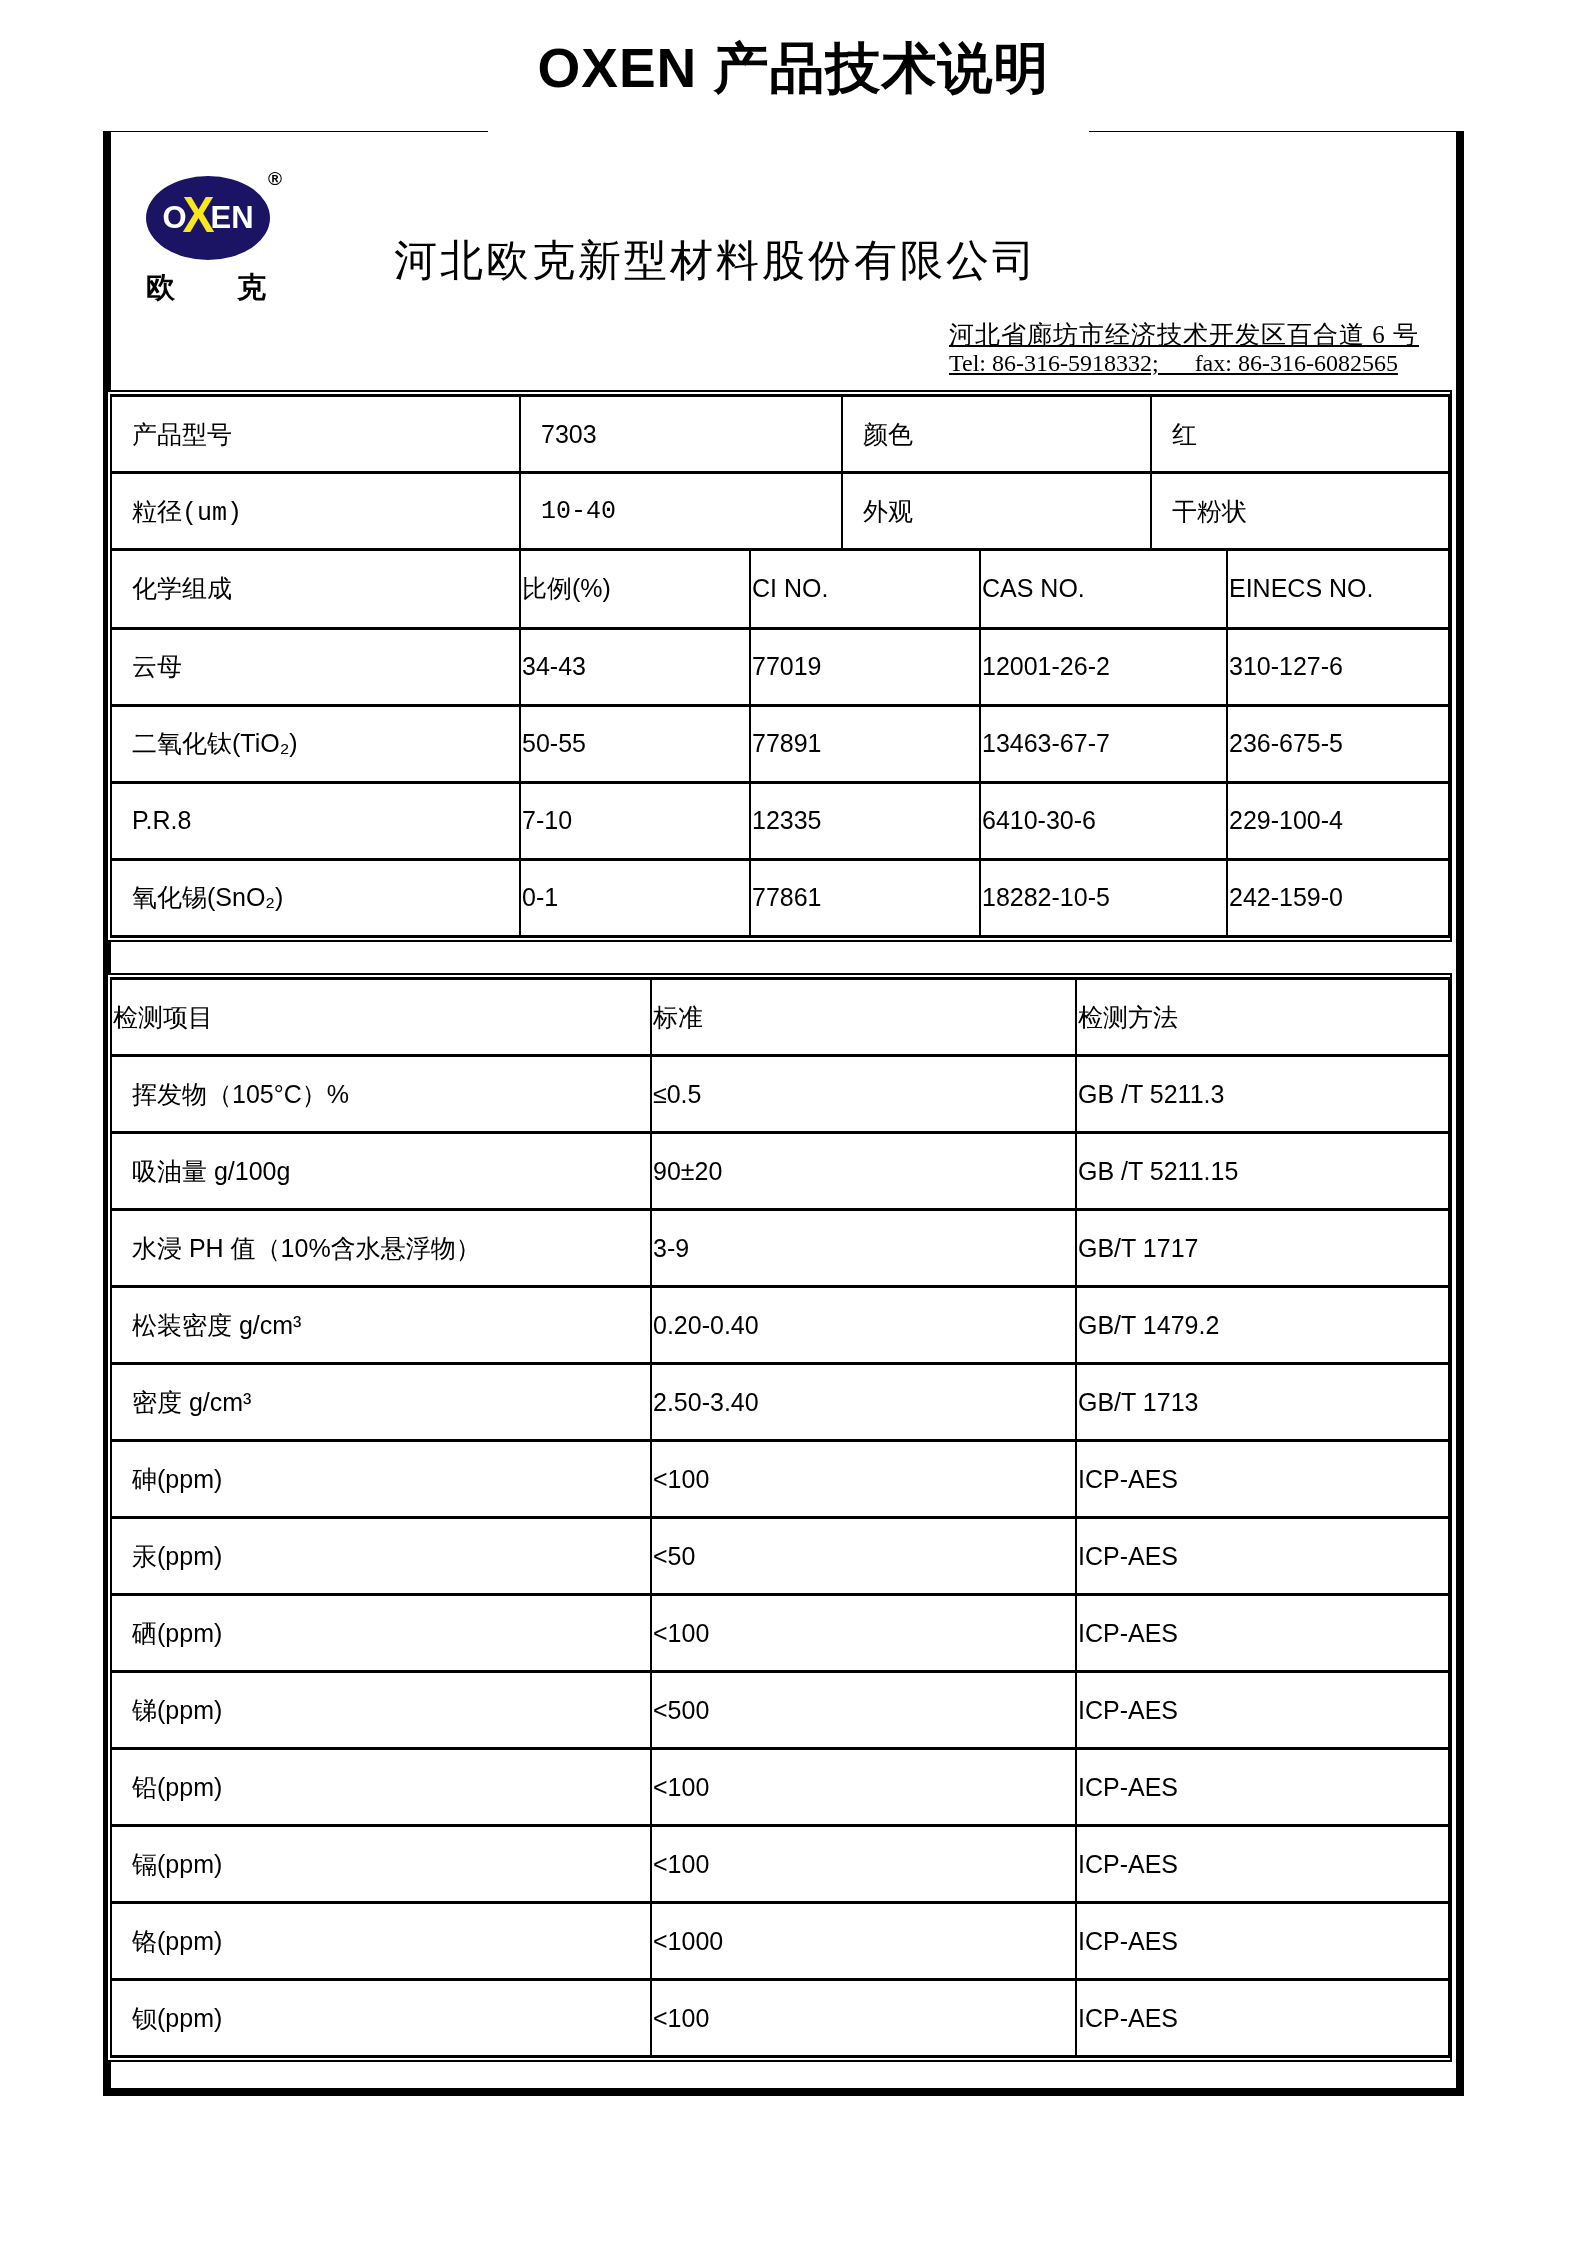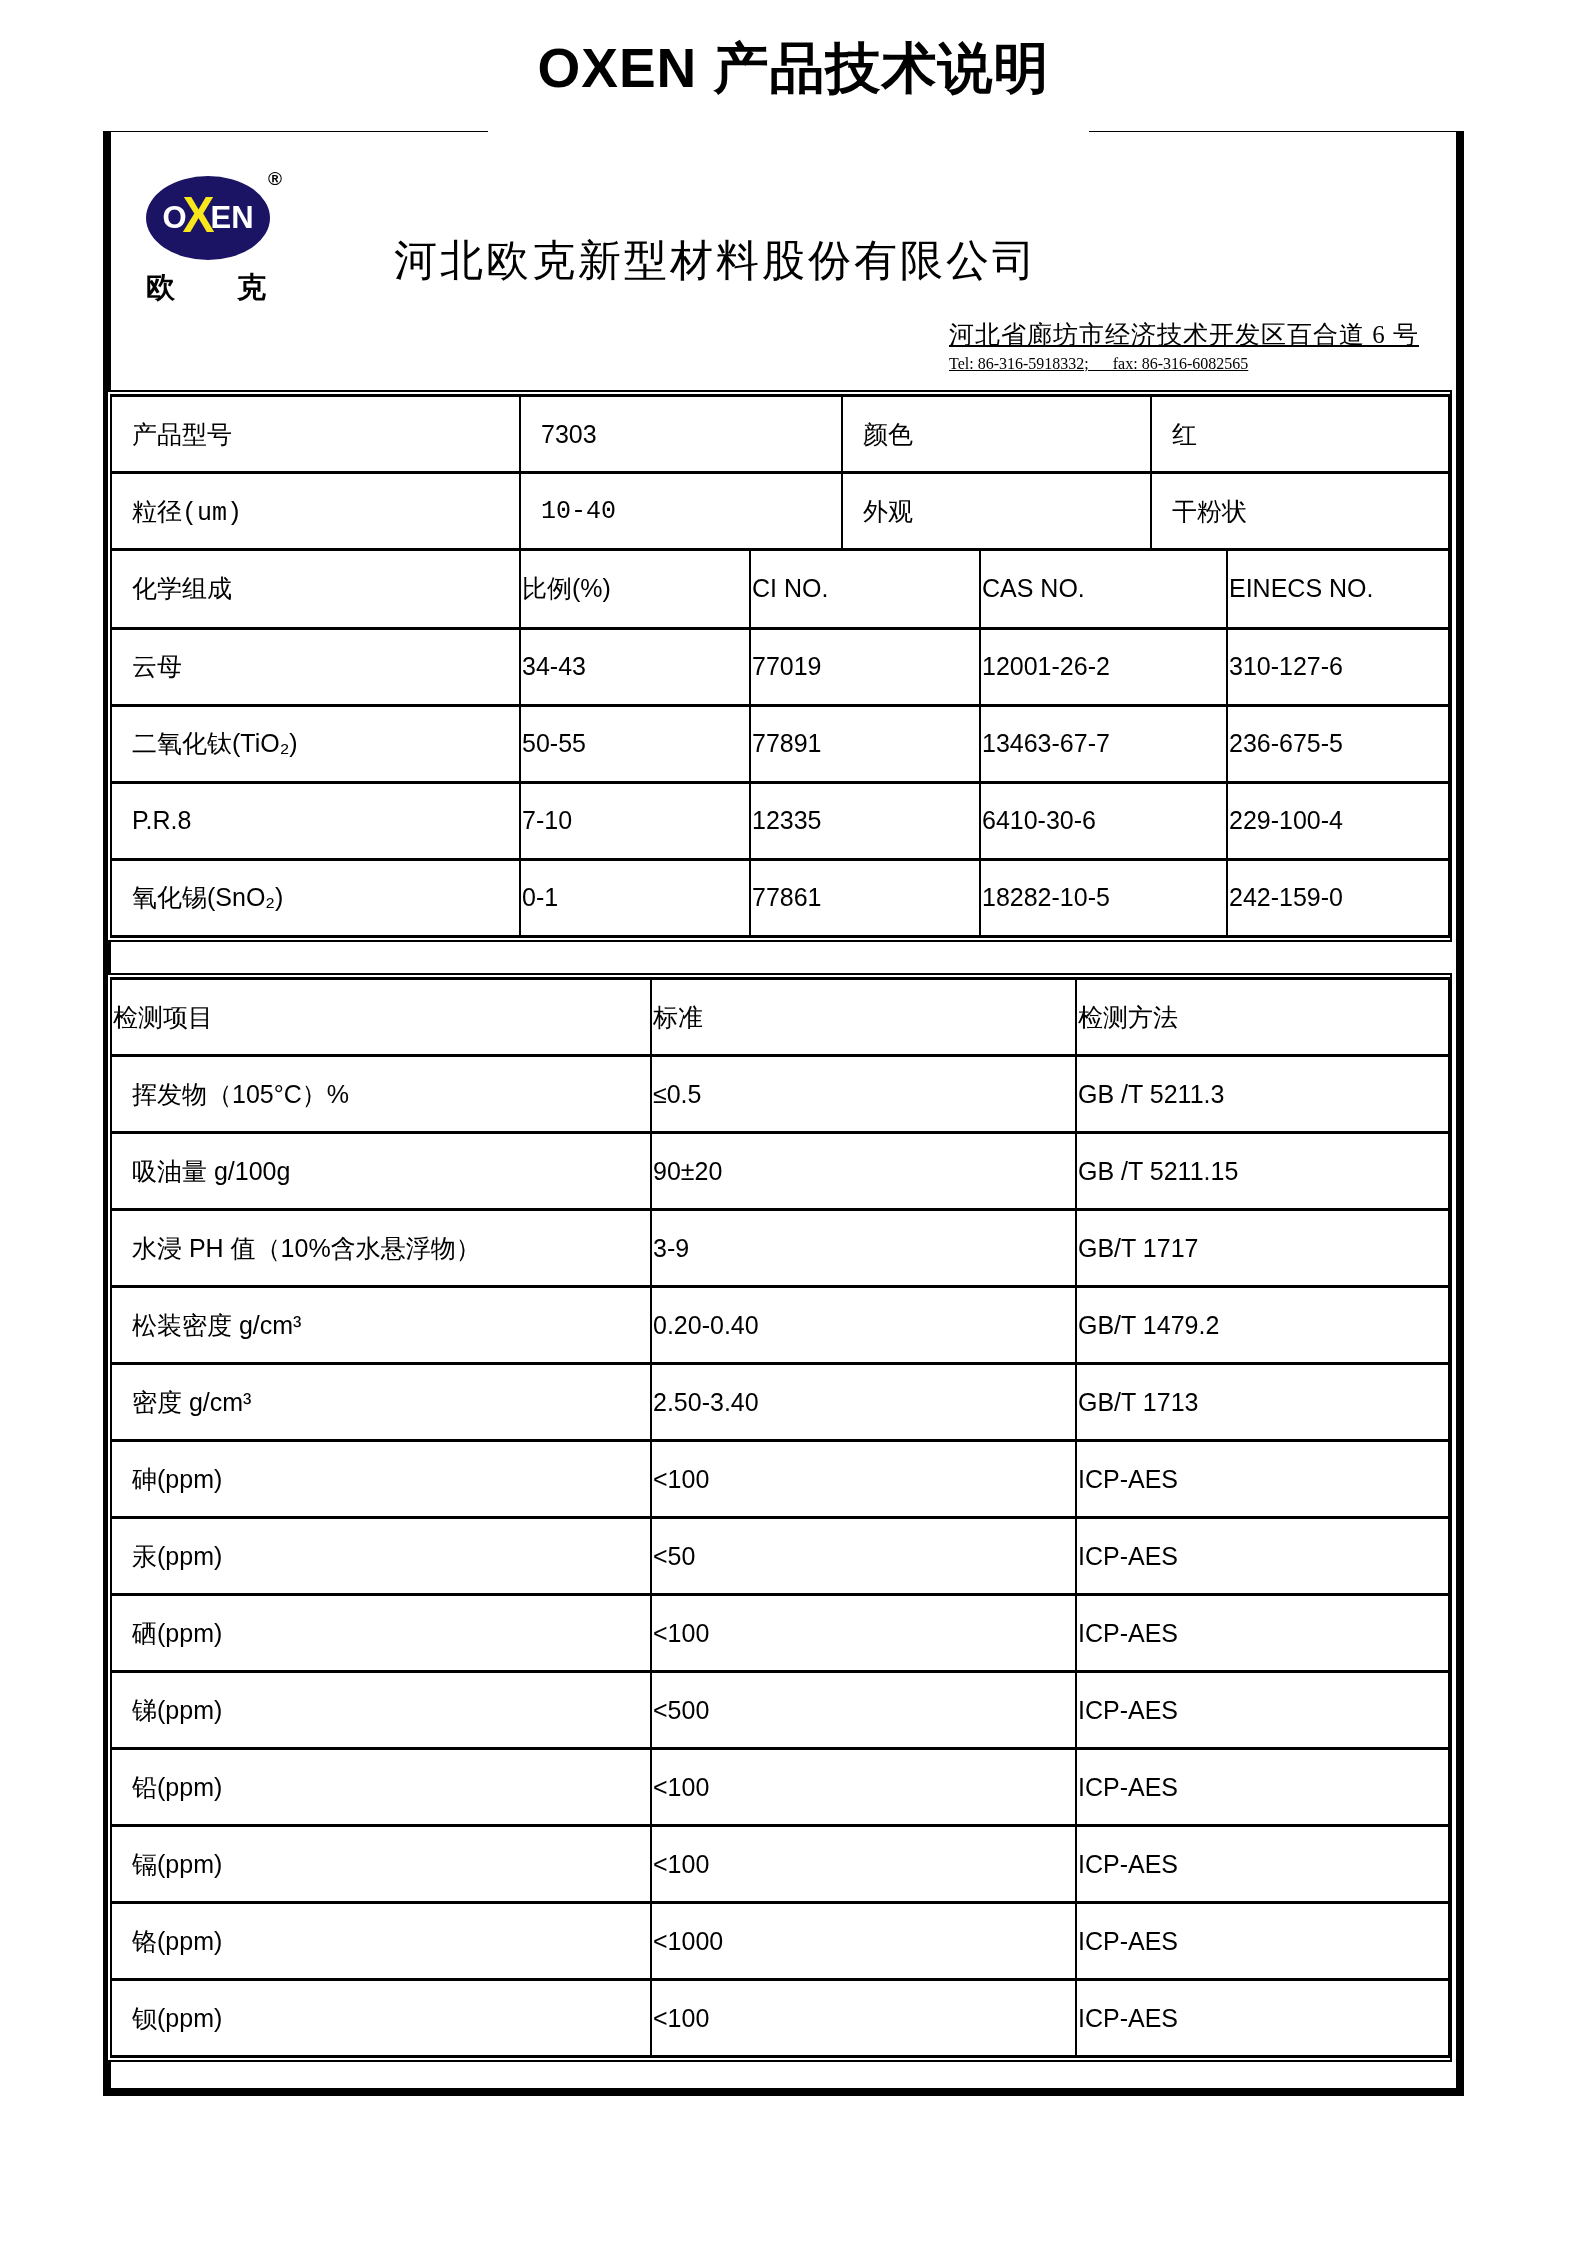--- a/index.html
+++ b/index.html
@@ -41,21 +41,21 @@
   .company{
     position:absolute;left:394px;top:232px;
     font-family:"Liberation Serif","DejaVu Serif",serif;
     font-size:43px;letter-spacing:3px;white-space:nowrap;
   }
   .addr{
     position:absolute;right:168px;top:320px;
     font-family:"Liberation Serif","DejaVu Serif",serif;line-height:29px;text-decoration:underline;
   }
   .addr-line1{font-size:25px;letter-spacing:1px;}
-  .addr-line2{font-size:16px;white-space:pre;}
+  .addr-line2{font-size:24px;white-space:pre;}
   
   .twrap{
     position:absolute;left:106px;width:1346px;box-sizing:border-box;
     border:2px solid #000;padding:2px;background:#fff;
   }
   .t1{top:390px;}
   .t2{top:973px;}
   table{border-collapse:collapse;table-layout:fixed;width:1338px;}
   td{
     border-style:solid;border-color:#000;border-width:3px 2px;

